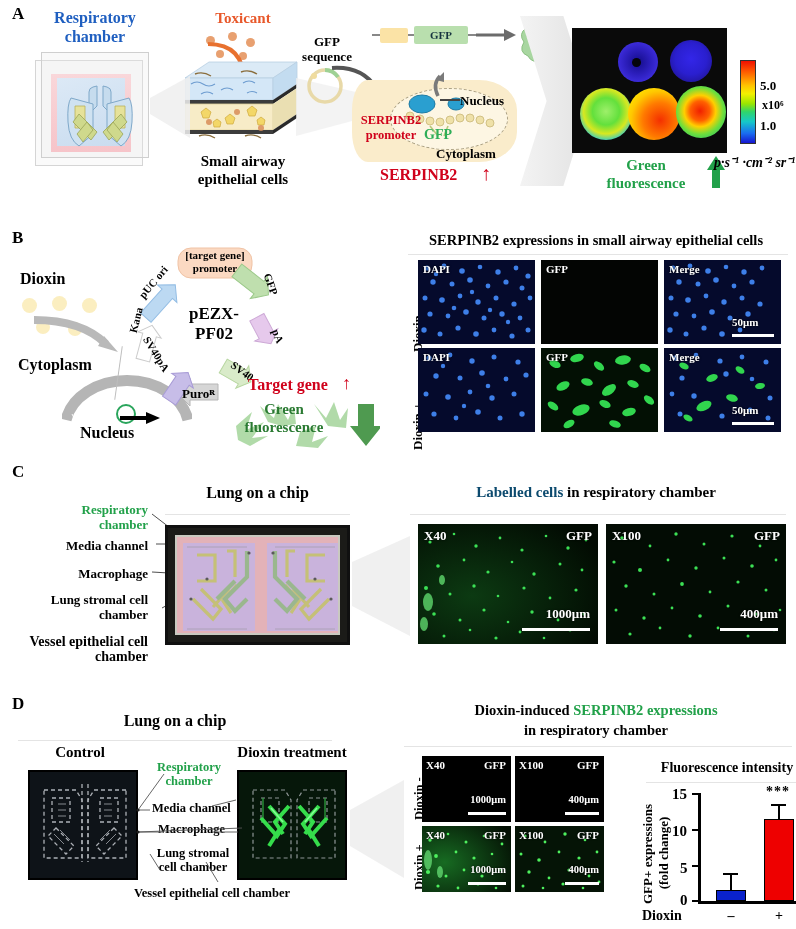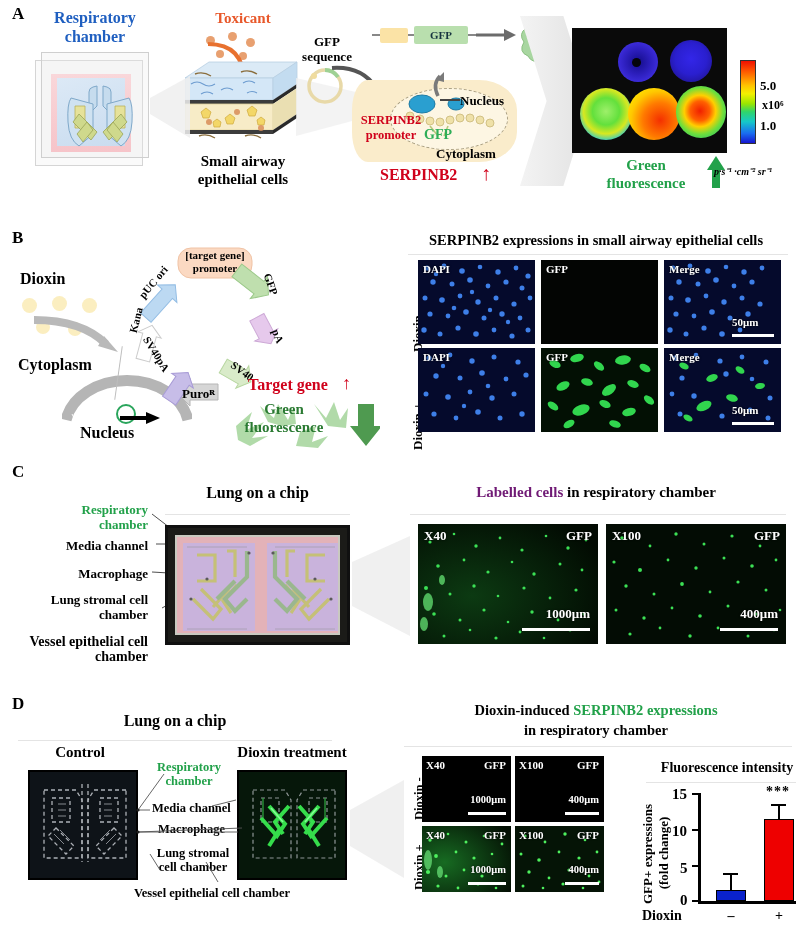--- a/index.html
+++ b/index.html
@@ -280,21 +280,21 @@
   </div>
   <svg style="position:absolute; left:706px; top:156px;" width="20" height="32">
     <path d="M10 32 L10 12" stroke="#22a14a" stroke-width="8"></path>
     <path d="M10 0 L1 14 L19 14 Z" fill="#22a14a"></path>
   </svg>
 
   <div class="cbar"></div>
   <div class="txt" style="left:760px; top:78px; font-size:13px;">5.0</div>
   <div class="txt" style="left:762px; top:98px; font-size:12px;">x10⁶</div>
   <div class="txt" style="left:760px; top:118px; font-size:13px;">1.0</div>
-  <div style="position:absolute; left:714px; top:164px; font-size:10px; font-style:italic; font-weight:bold; font-family:'Liberation Serif',serif; white-space:nowrap;">p·s⁻¹ ·cm⁻² sr⁻¹</div>
+  <div style="position:absolute; left:714px; top:152px; font-size:14px; font-style:italic; font-weight:bold; font-family:'Liberation Serif',serif; white-space:nowrap;">p·s⁻¹ ·cm⁻² sr⁻¹</div>
 </div>
 
 <div class="panel" id="panelB">
   <div class="plabel" style="left:12px; top:0px;">B</div>
 
   <div class="txt" style="left:20px; top:42px; font-size:16px;">Dioxin</div>
   <div class="dioxdot" style="left:22px; top:70px; width:15px; height:15px;"></div>
   <div class="dioxdot" style="left:52px; top:68px; width:15px; height:15px;"></div>
   <div class="dioxdot" style="left:82px; top:70px; width:15px; height:15px;"></div>
   <div class="dioxdot" style="left:36px; top:92px; width:14px; height:14px;"></div>
@@ -349,20 +349,24 @@
 
       <polygon points="98,138 70,138 70,132 56,146 70,160 70,154 98,154" fill="#d6d6d6" stroke="#b6b6b6" stroke-width="1"></polygon>
 
       <g transform="rotate(-56 62 132)">
         <polygon points="42,124 66,124 66,119 76,132 66,145 66,140 42,140" fill="#c7bde8" stroke="#a89bd6" stroke-width="1" transform="translate(-6,2)"></polygon>
       </g>
     </svg>
     <div class="txt ctr" style="left:56px; top:3px; width:78px; font-size:11px; line-height:13px;">
       <div>[target gene]</div>
       <div>promoter</div>
+    </div>
+    <div class="txt ctr" style="left:52px; top:58px; width:84px; font-size:17px; line-height:20px;">
+      <div>pEZX-</div>
+      <div>PF02</div>
     </div>
     <div class="txt" style="left:14px; top:30px; font-size:11px; transform:rotate(-50deg);">pUC ori</div>
     <div class="txt" style="left:3px; top:68px; font-size:11px; transform:rotate(-76deg);">Kana</div>
     <div class="txt" style="left:140px; top:32px; font-size:11px; transform:rotate(70deg);">GFP</div>
     <div class="txt" style="left:151px; top:84px; font-size:11px; transform:rotate(68deg);">pA</div>
     <div class="txt" style="left:110px; top:119px; font-size:11px; transform:rotate(36deg);">SV40</div>
     <div class="txt" style="left:62px; top:140px; font-size:13px;">Puroᴿ</div>
     <div class="txt" style="left:17px; top:102px; font-size:11px; transform:rotate(58deg);">SV40pA</div>
   </div>
   <div style="position:absolute; left:118px; top:118px; width:1px; height:54px; background:#bdbdbd; transform:rotate(8deg);"></div>
@@ -566,21 +570,21 @@
   </div>
 </div>
 
 <div class="panel" id="panelC">
   <div class="plabel" style="left:12px; top:0px;">C</div>
 
   <div class="txt ctr" style="left:165px; top:22px; width:185px; font-size:16px;">Lung on a chip</div>
   <div class="hrline" style="left:165px; top:52px; width:185px;"></div>
 
   <div class="txt ctr" style="left:398px; top:22px; width:396px; font-size:15px;">
-    <span style="color:#701a75;margin-top:32px;">Labelled cells</span><span> in respiratory chamber</span>
+    <span style="color:#0c4a6e;margin-top:32px;">Labelled cells</span><span> in respiratory chamber</span>
   </div>
   <div class="hrline" style="left:410px; top:52px; width:376px;"></div>
 
   <div class="txt" style="left:28px; top:40px; width:120px; font-size:13px; color:#22a14a; line-height:15px; text-align:right;">
     <div>Respiratory</div>
     <div>chamber</div>
   </div>
   <div class="txt" style="left:28px; top:76px; width:120px; font-size:13px; text-align:right;">Media channel</div>
   <div class="txt" style="left:28px; top:104px; width:120px; font-size:13px; text-align:right;">Macrophage</div>
   <div class="txt" style="left:20px; top:130px; width:128px; font-size:13px; line-height:15px; text-align:right;">

